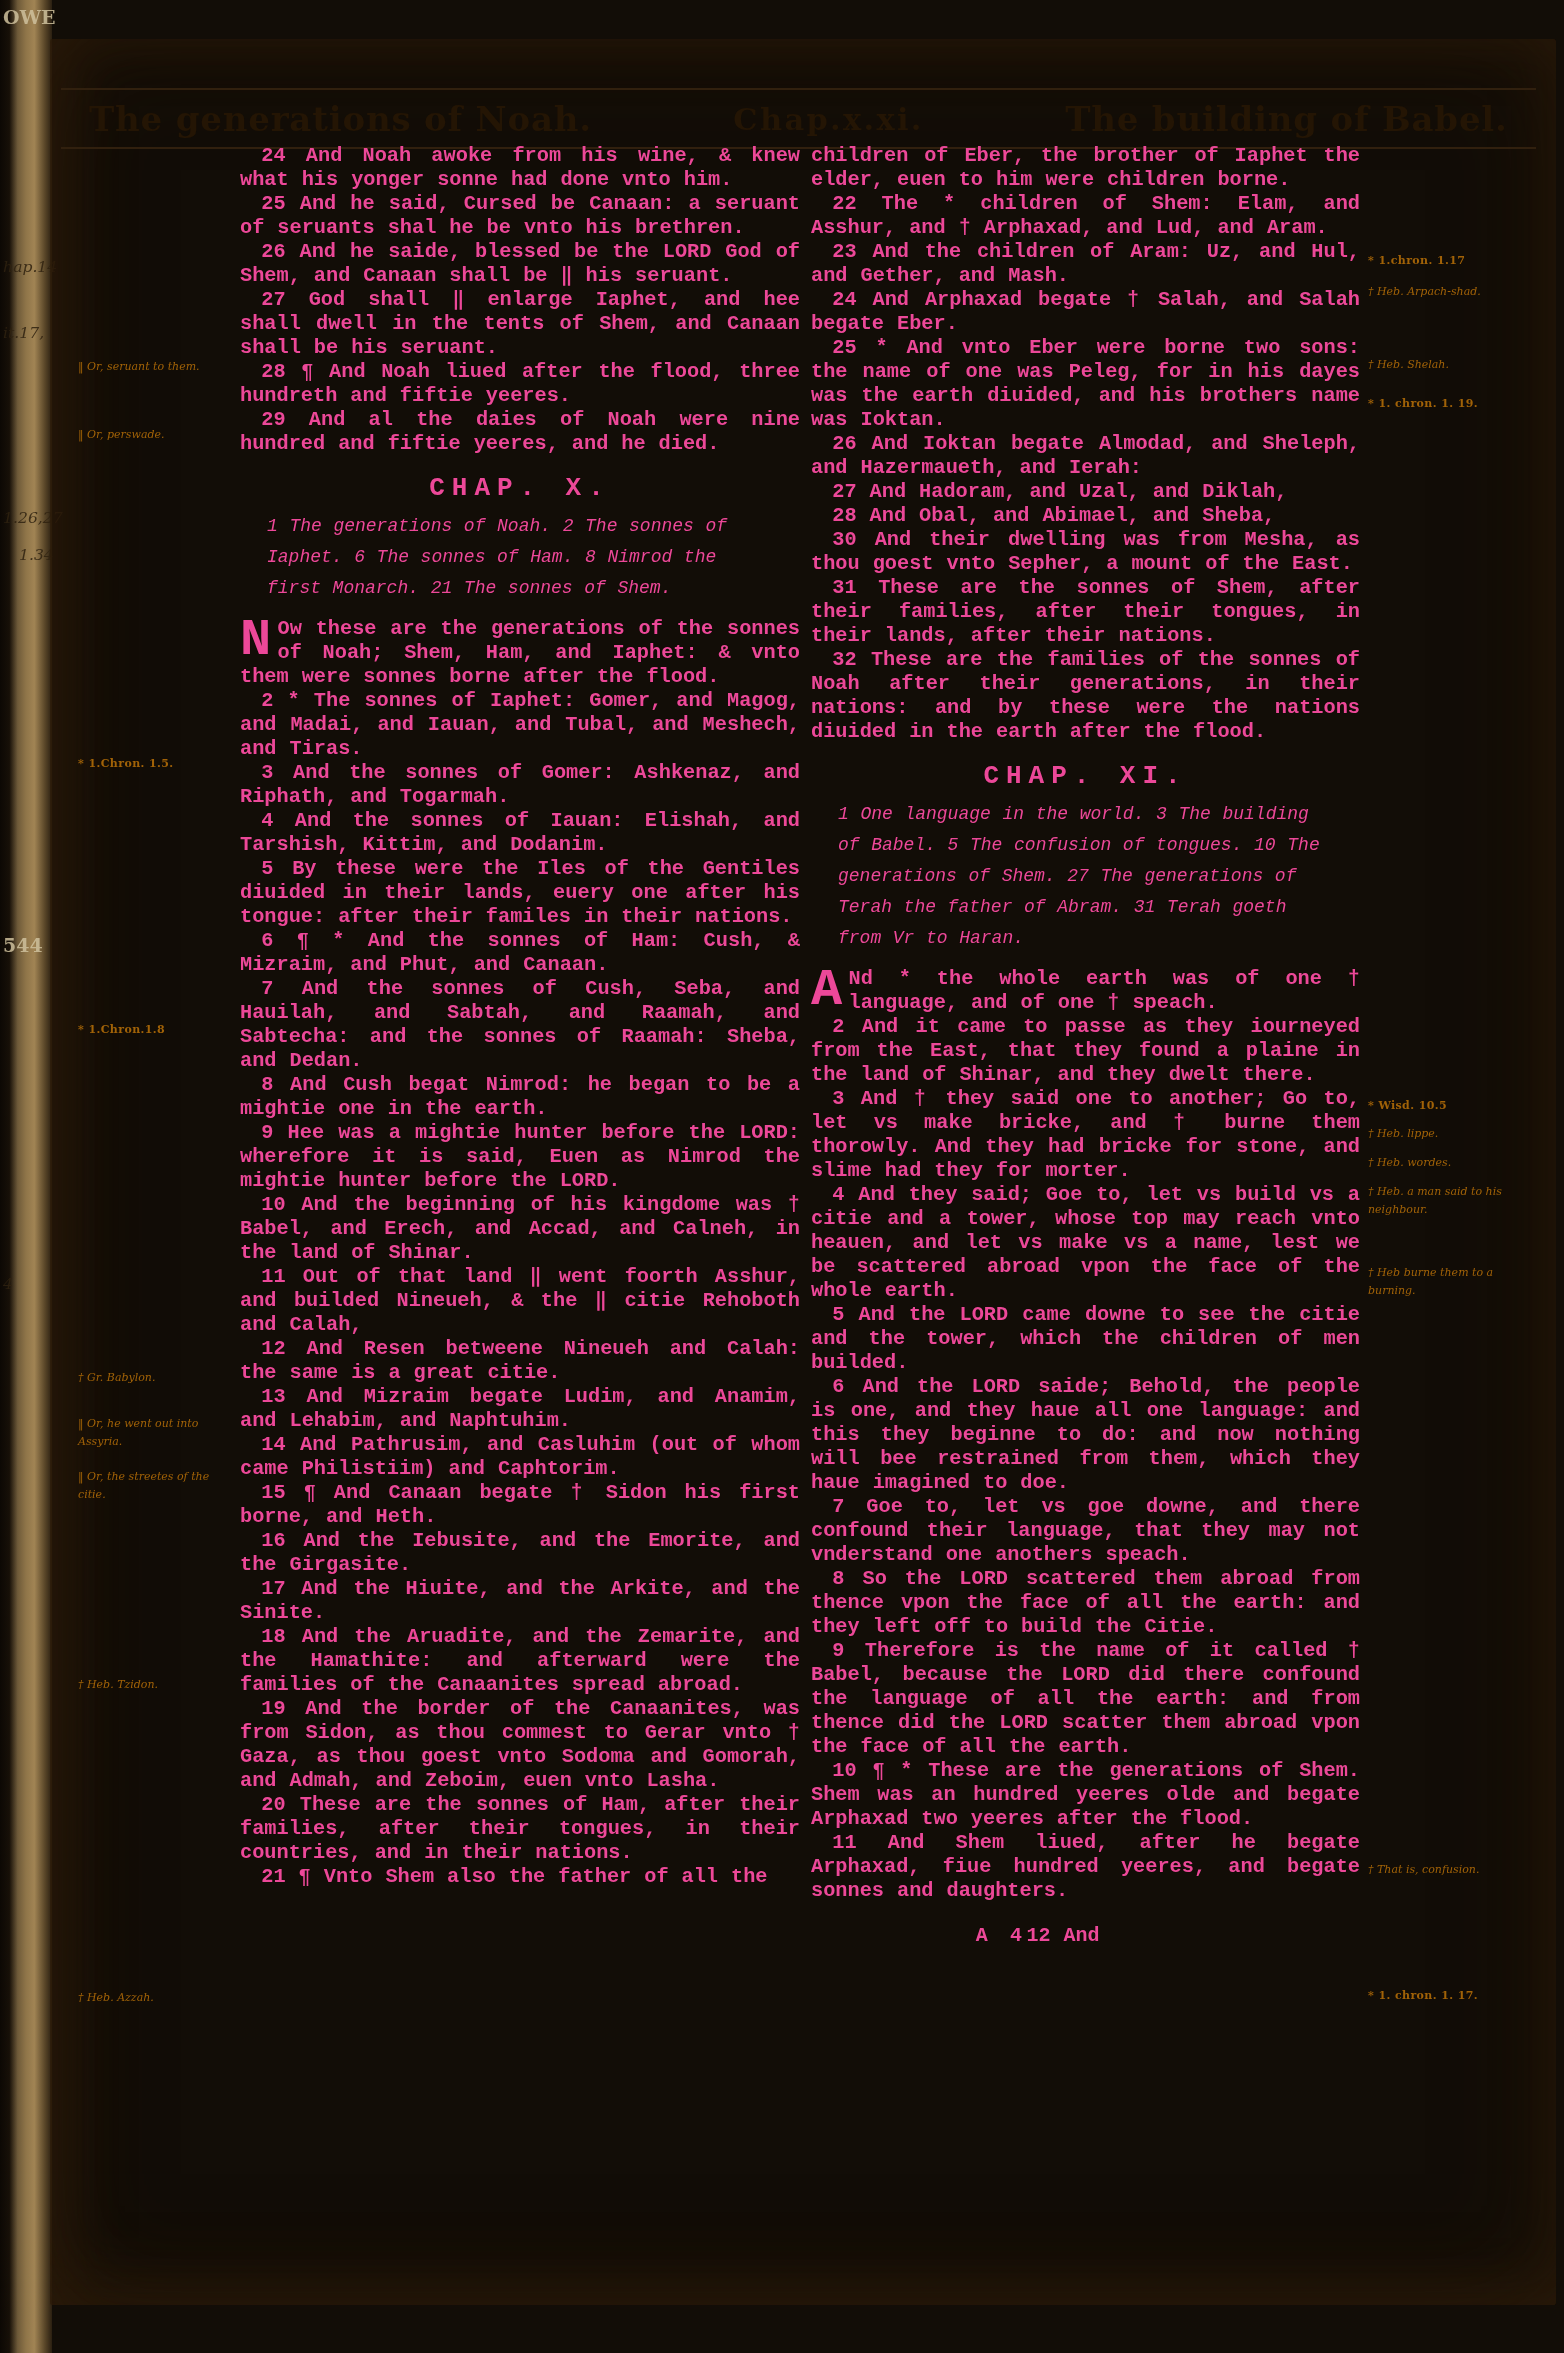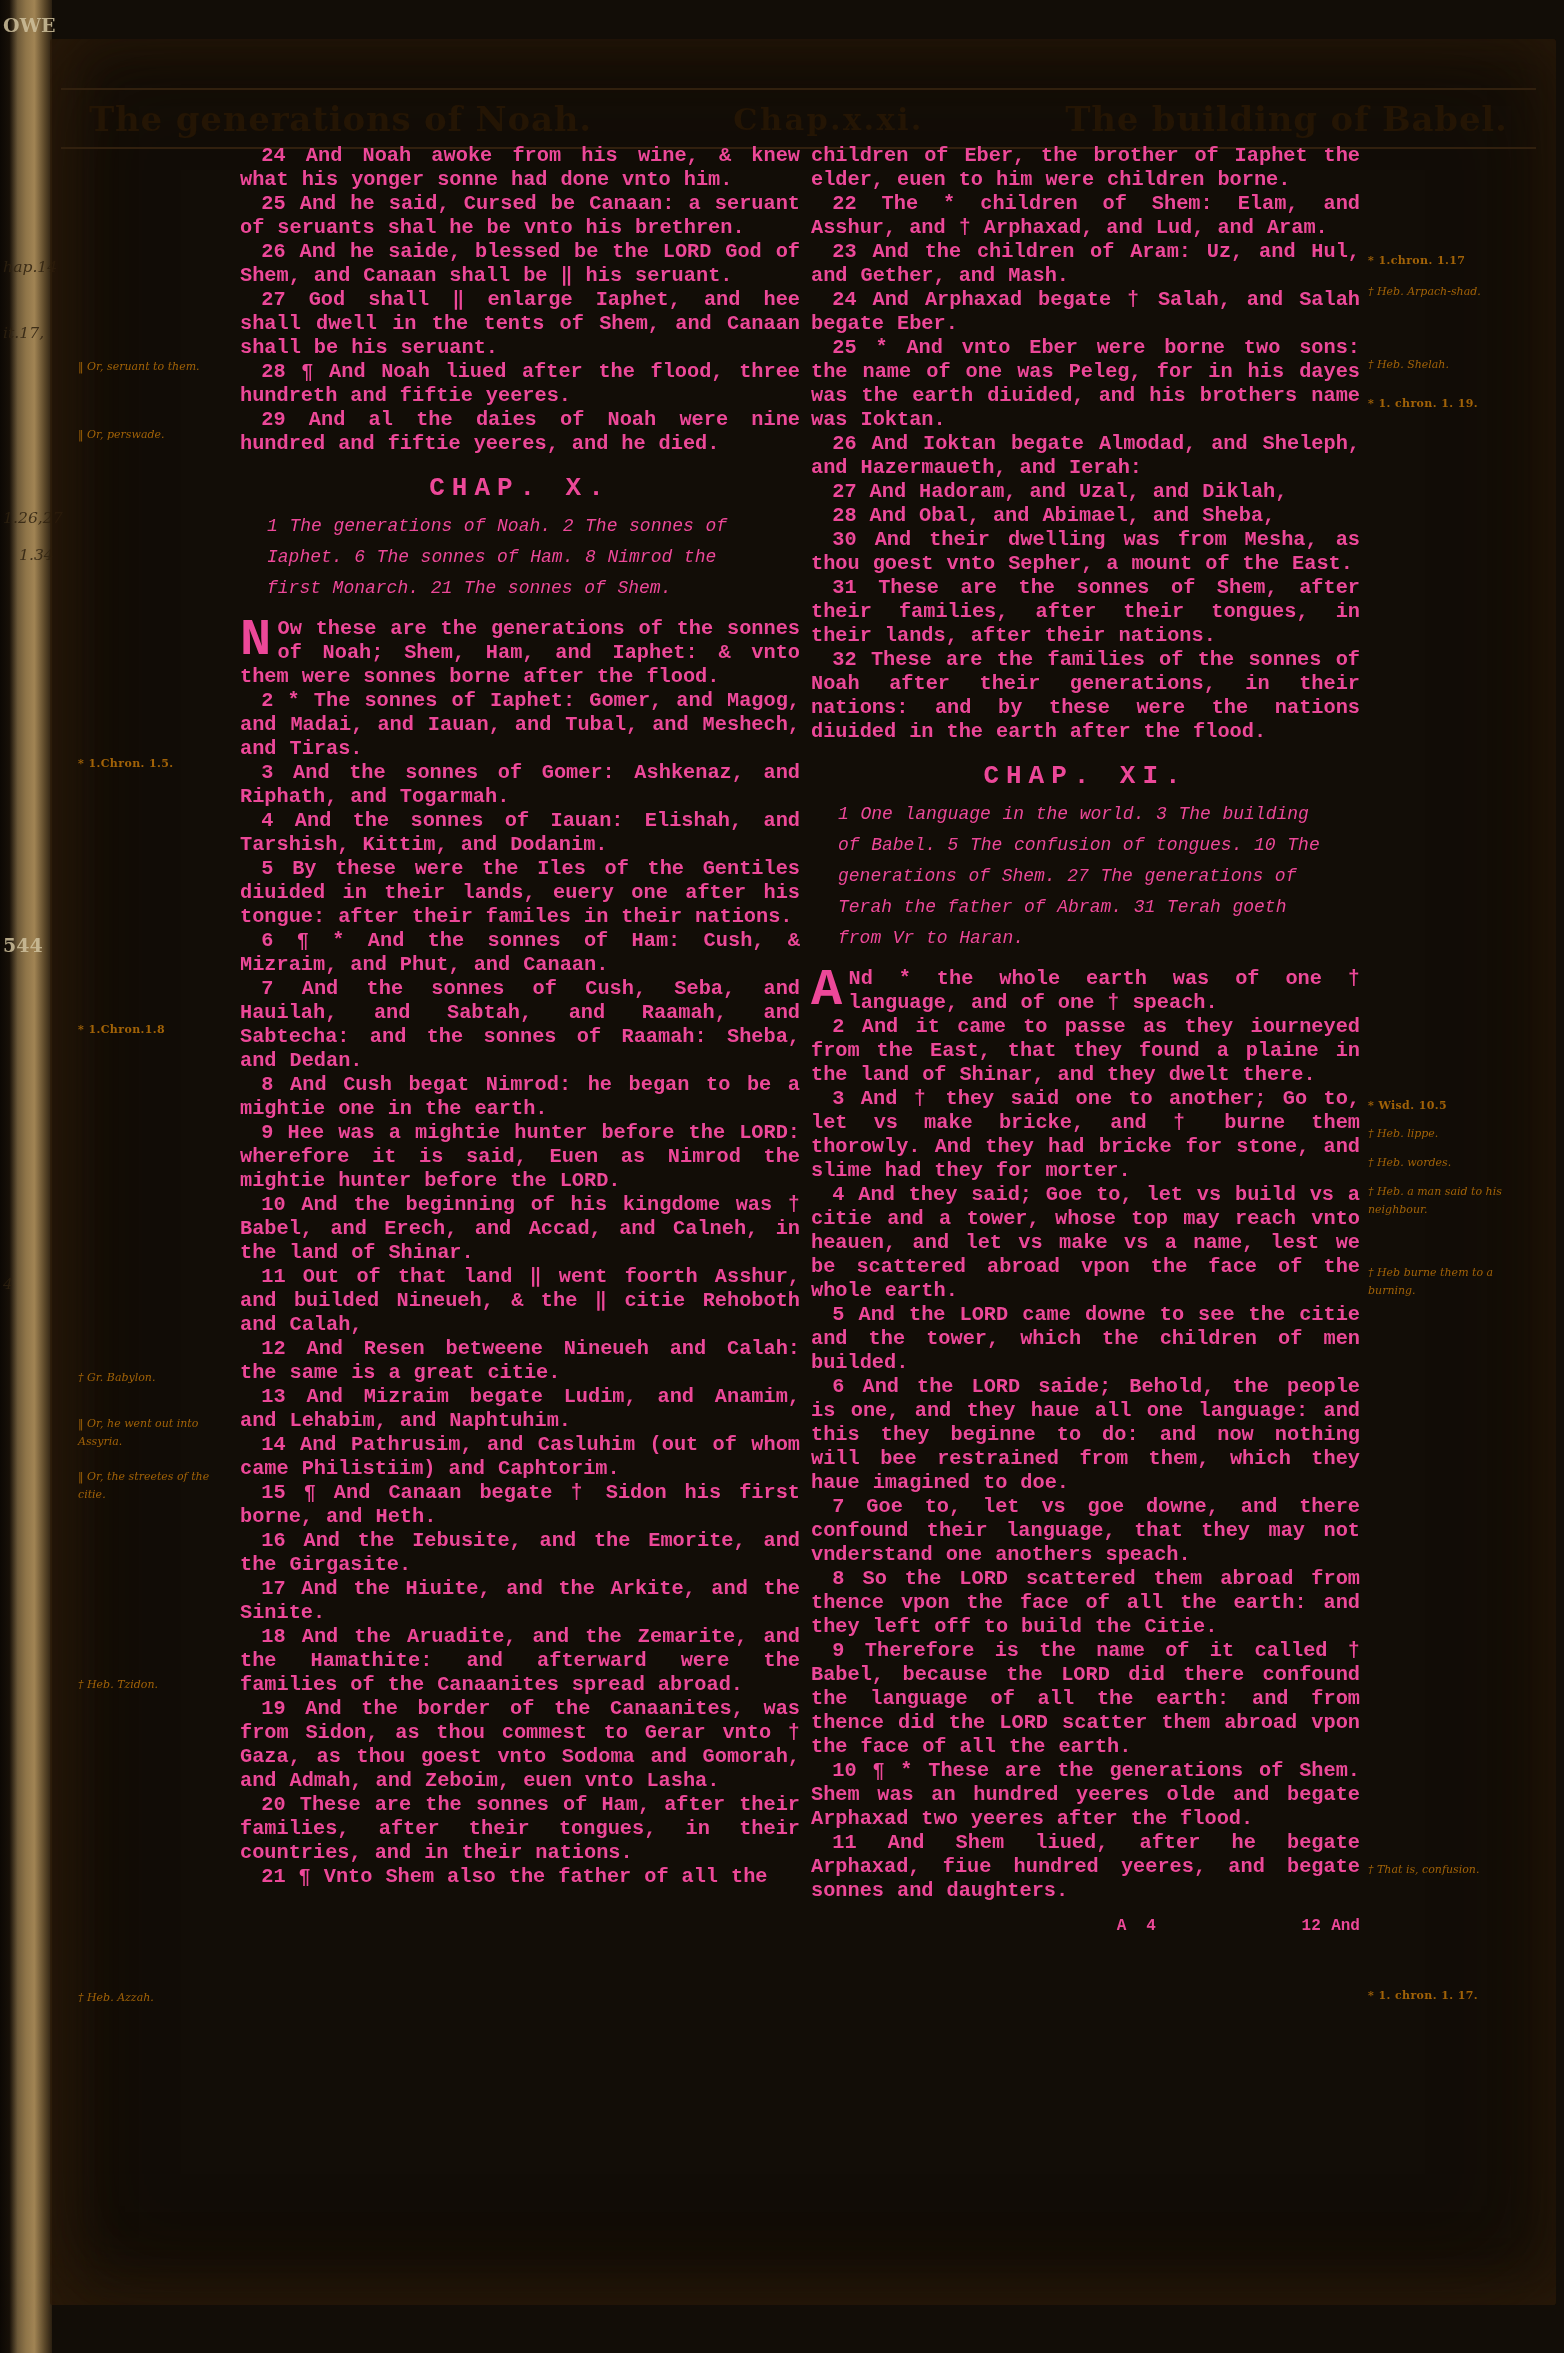--- a/index.html
+++ b/index.html
@@ -89,23 +89,23 @@
   }
   p.summary {
     font-weight: normal; font-style: italic;
     font-size: 18px; line-height: 31px;
     text-align: left;
     padding: 0 23.5px 0 27px;
     margin-bottom: 12.5px;
   }
 
   .sigline {
-    display: flex; justify-content: space-between;
-    margin-top: 11px;
-    font-size: 16px;
+    display: flex; 
+    margin-top: 21px;
+    font-size: 20px;
   }
   .sigline .spacer { width: 30%; }
   .sigline .sig { letter-spacing: 4.7px; }
 
   
   .margin-notes { position: absolute; top: 0; height: 100%; }
   .margin-notes.left  { left: 28px;  width: 156px; }
   .margin-notes.right { left: 1318px; width: 164px; }
   .mnote {
     position: absolute; left: 0; right: 14px;
@@ -114,21 +114,21 @@
     text-align: left;
   }
   .mnote.italic { font-style: italic; }
   .mnote.roman  { font-style: normal; font-weight: bold; letter-spacing: 0.4px; }
 </style>
 </head>
 <body>
 
 <div class="spine"></div>
 <div id="spine-frags">
-    <div class="spine-frag light" style="top: 14px; left: 3.1px;">OWE</div>
+    <div class="spine-frag light" style="top: 6px; left: 3.1px;">OWE</div>
     <div class="spine-frag" style="top: 258px; left: 3.1px;">hap.14</div>
     <div class="spine-frag" style="top: 324px; left: 3.1px;">it.17,</div>
     <div class="spine-frag" style="top: 509px; left: 3.1px;">1.26,27</div>
     <div class="spine-frag" style="top: 546px; left: 19px;">1.34</div>
     <div class="spine-frag light" style="top: 934px; left: 3.1px;">544</div>
     <div class="spine-frag" style="top: 1275px; left: 3.1px;">4</div>
   </div>
 
 <div class="page">
 

